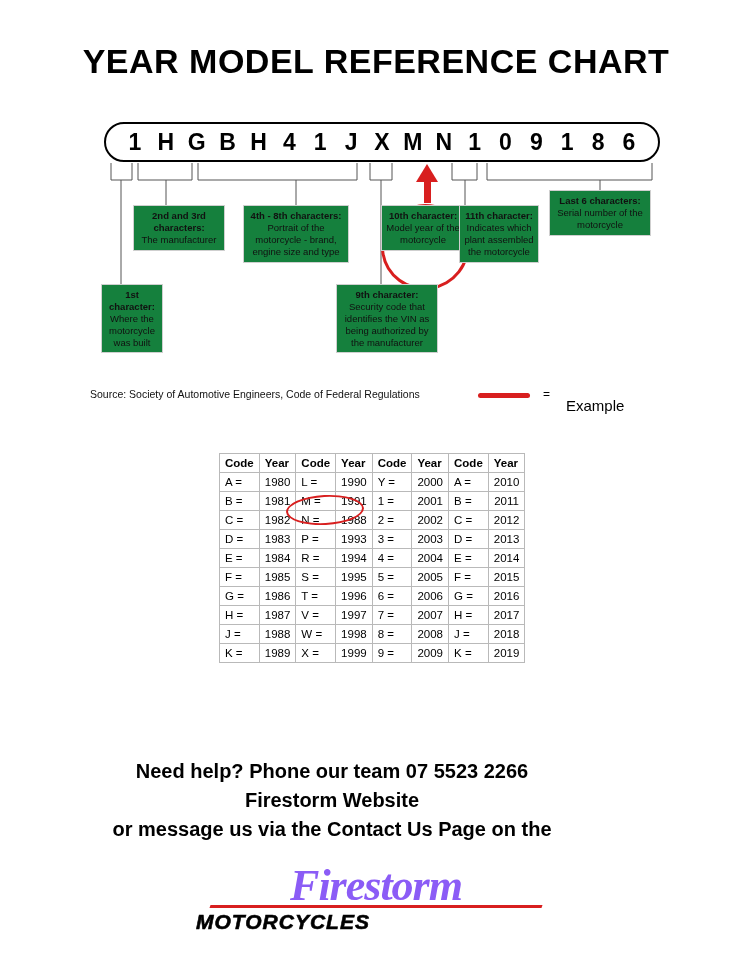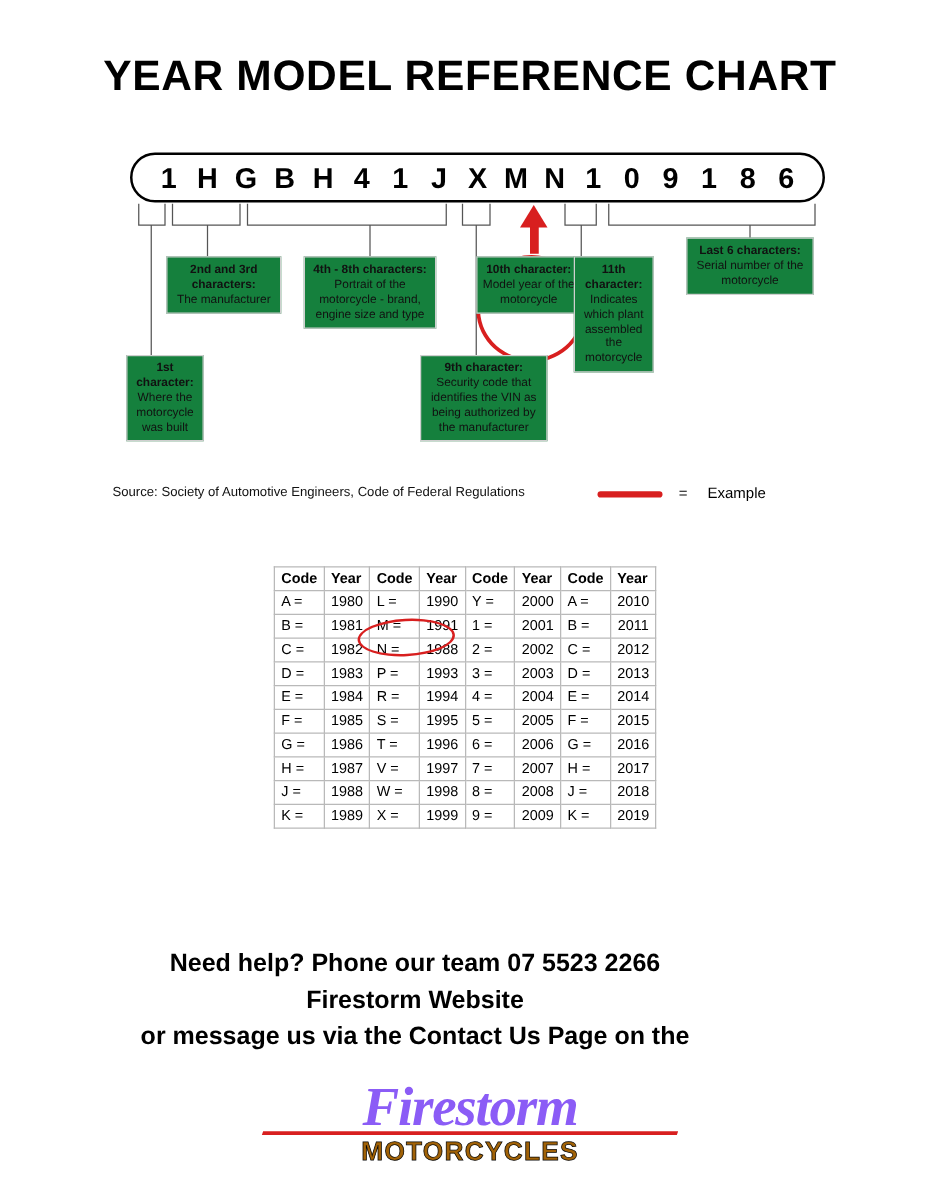--- a/index.html
+++ b/index.html
@@ -74,21 +74,21 @@
     color: #111;
   }
   .callout b {
     font-weight: bold;
   }
   .c-1st   { left: 101px; top: 284px; width: 62px; }
   .c-23    { left: 133px; top: 205px; width: 92px; }
   .c-48    { left: 243px; top: 205px; width: 106px; }
   .c-9th   { left: 336px; top: 284px; width: 102px; }
   .c-10th  { left: 381px; top: 205px; width: 84px; }
-  .c-11th  { left: 459px; top: 205px; width: 64px; }
+  .c-11th  { left: 459px; top: 205px; width: 80px; }
   .c-last6 { left: 549px; top: 190px; width: 102px; }
 
   
   .red-ellipse {
     position: absolute;
     left: 381px;
     top: 204px;
     width: 88px;
     height: 86px;
     border: 3px solid #d81f1f;
@@ -115,22 +115,22 @@
   }
   .legend-eq {
     position: absolute;
     left: 543px;
     top: 387px;
     font-size: 12px;
   }
   .legend-text {
     position: absolute;
     left: 566px;
-    top: 387px;
-    font-size: 12px;
+    top: 397px;
+    font-size: 15px;
   }
   
   .code-table {
     position: absolute;
     left: 219px;
     top: 453px;
     border-collapse: collapse;
     font-size: 11.5px;
     padding-left: 20px;
   }
@@ -190,24 +190,25 @@
     font-weight: bold;
     font-style: italic;
     color: #8b5cf6;
     letter-spacing: -1px;
   }
   .logo-sub {
     position: absolute;
     left: 0;
     top: 52px;
     width: 360px;
-    text-align: center;
+    text-align: left;
     font-size: 21px;
     font-weight: bold;
-    color: #a16207;
+    font-style: italic;
+    color: #000000;
     letter-spacing: 1px;
     -webkit-text-stroke: 0.6px #000;
   }
   .logo-bar {
     position: absolute;
     left: 14px;
     top: 47px;
     width: 332px;
     height: 3px;
     background: #d81f1f;

